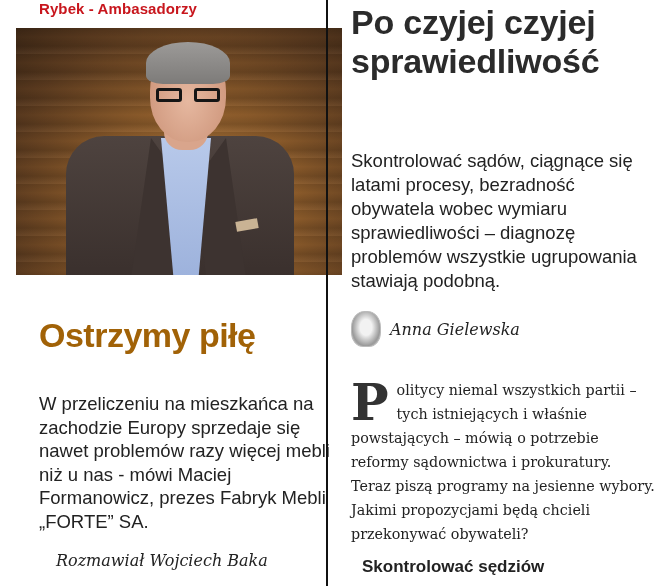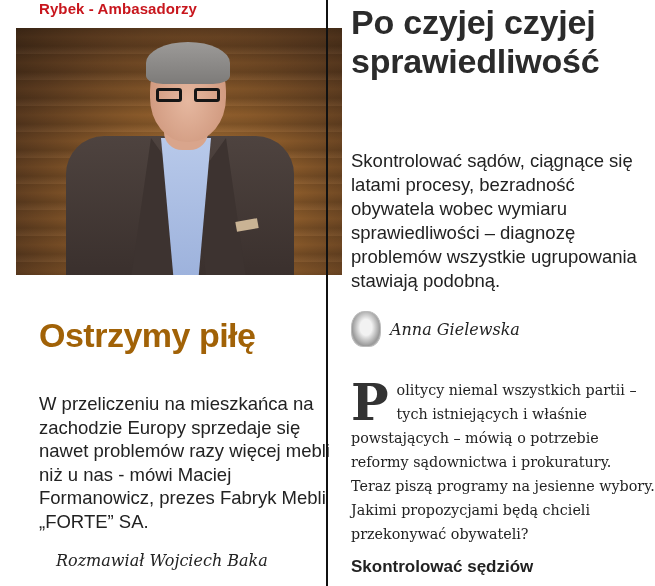--- a/index.html
+++ b/index.html
@@ -37,21 +37,21 @@
   .right-title { position:absolute; left:21px; top:3px; width:300px; font-size:34px; line-height:39px; font-weight:bold; color:#2b2b2b; letter-spacing:-0.2px; }
   .right-lead { position:absolute; left:21px; top:149px; width:302px; font-size:18.5px; line-height:24px; color:#222; }
 
   .author { position:absolute; left:21px; top:311px; display:flex; align-items:center; }
   .author-avatar { width:30px; height:36px; border-radius:45% 45% 40% 40%; background:radial-gradient(ellipse at 50% 45%, #f2f2f2 30%, #9a9a9a 70%, #d8d8d8 100%); border:1px solid #bbb; box-sizing:border-box; }
   .author-name { margin-left:9px; font-family:"DejaVu Serif", serif; font-style:italic; font-size:16px; color:#222; }
 
   .body-text { position:absolute; left:21px; top:378px; width:304px; font-family:"DejaVu Serif", serif; font-size:14.3px; line-height:24px; color:#222; }
   .drop-cap { float:left; font-family:"DejaVu Serif", serif; font-size:50px; line-height:44px; margin:3px 8px 0 0; color:#333; font-weight:bold; }
 
-  .subhead { position:absolute; left:21px; top:557px; font-size:17px; font-weight:bold; color:#222; }
+  .subhead { position:absolute; left:32px; top:557px; font-size:17px; font-weight:bold; color:#222; }
 </style>
 </head>
 <body>
 
 <div class="col-left">
   <div class="section-label">Rybek - Ambasadorzy</div>
 
   <div class="photo">
     <div class="jacket"></div>
     <div class="lapel-l"></div>

